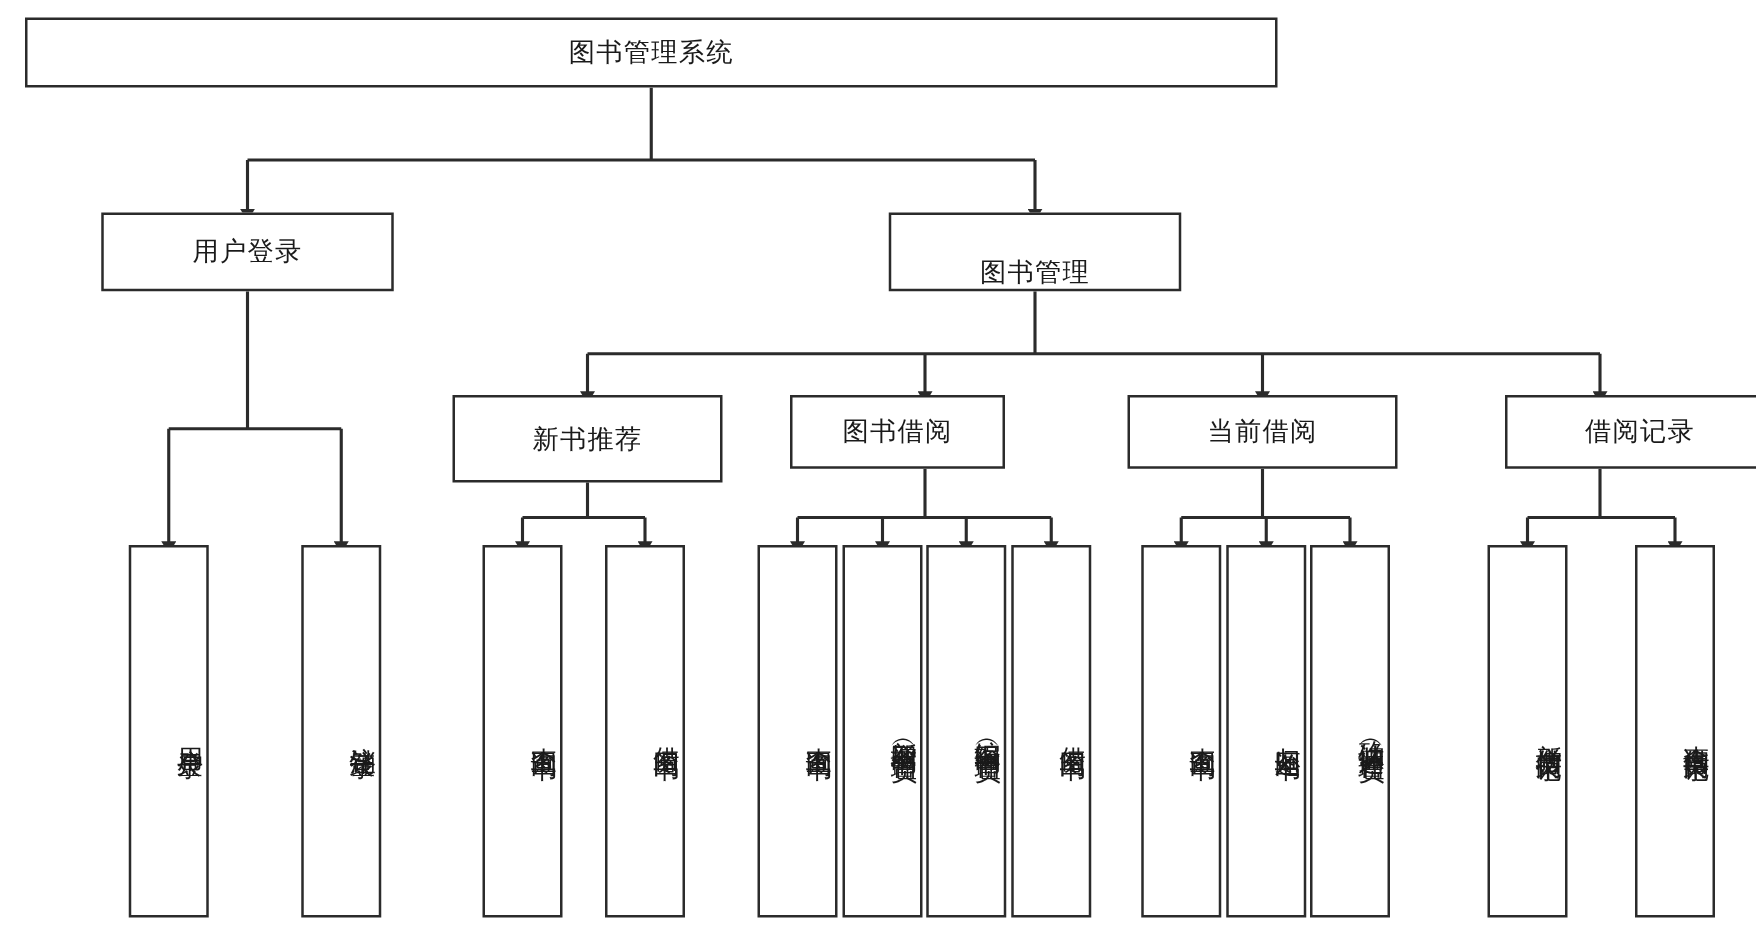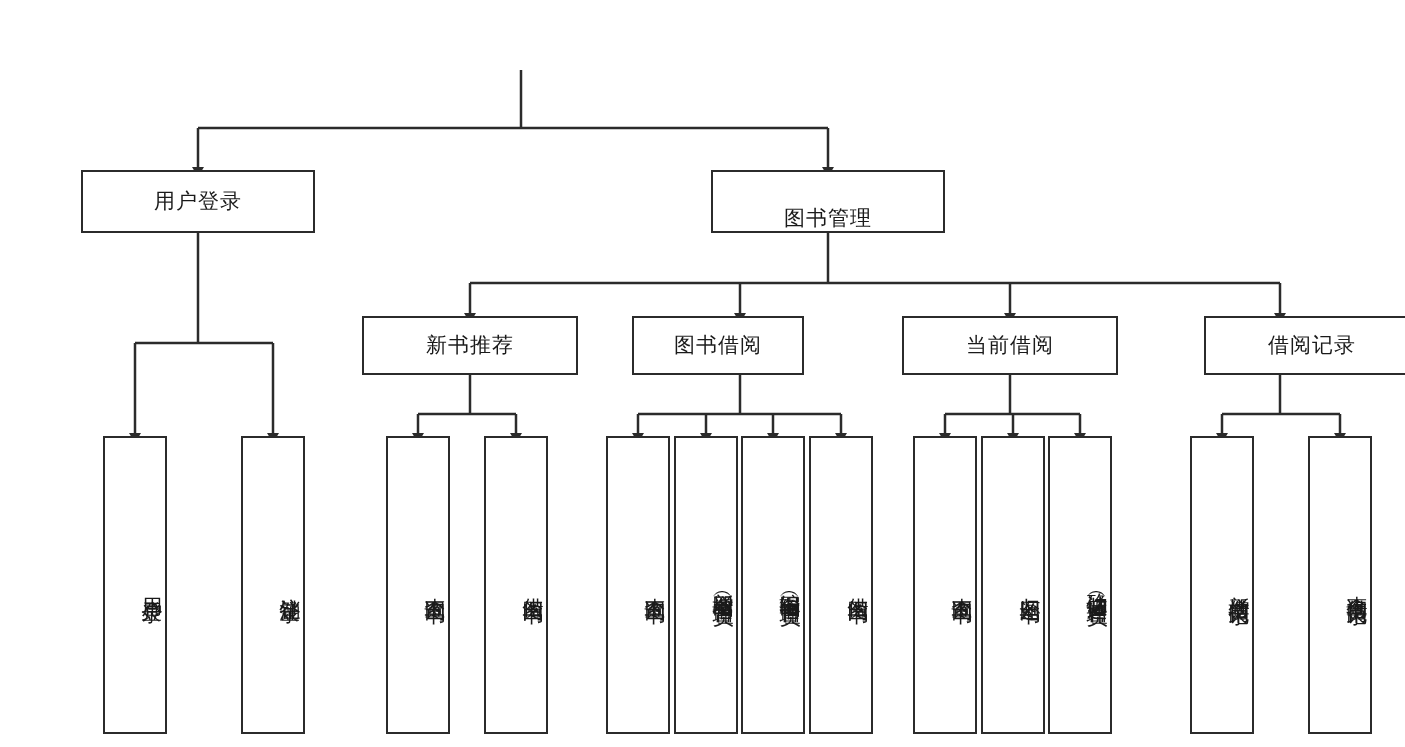--- a/index.html
+++ b/index.html
@@ -105,29 +105,32 @@
         <path d="M945,414 L945,434" marker-end="url(#arrow)"></path>
         <path d="M1013,414 L1013,434" marker-end="url(#arrow)"></path>
         <path d="M1080,414 L1080,434" marker-end="url(#arrow)"></path>
         <path d="M1280,375 L1280,414"></path>
         <path d="M1222,414 L1340,414"></path>
         <path d="M1222,414 L1222,434" marker-end="url(#arrow)"></path>
         <path d="M1340,414 L1340,434" marker-end="url(#arrow)"></path>
       </g>
   </svg>
 
+  <div class="node horiz" style="left: 20px; top: 14px; width: 1002px; height: 56px;">
+    <span>图书管理系统</span>
+  </div>
 
   <div id="node-layer">
       <div class="node horiz" style="left: 81px; top: 170px; width: 234px; height: 63px;">
         <span class="">用户登录</span>
       </div>
       <div class="node horiz" style="left: 711px; top: 170px; width: 234px; height: 63px; align-items: flex-end;">
         <span class="">图书管理</span>
       </div>
-      <div class="node horiz" style="left: 362px; top: 316px; width: 216px; height: 59px; justify-content: center;">
+      <div class="node horiz" style="left: 362px; top: 316px; width: 216px; height: 70px; justify-content: center;">
         <span class="">新书推荐</span>
       </div>
       <div class="node horiz" style="left: 632px; top: 316px; width: 172px; height: 59px;">
         <span class="">图书借阅</span>
       </div>
       <div class="node horiz" style="left: 902px; top: 316px; width: 216px; height: 59px;">
         <span class="">当前借阅</span>
       </div>
       <div class="node horiz" style="left: 1172px; top: 316px; width: 216px; height: 59px; margin-left: 32px;">
         <span class="">借阅记录</span>

